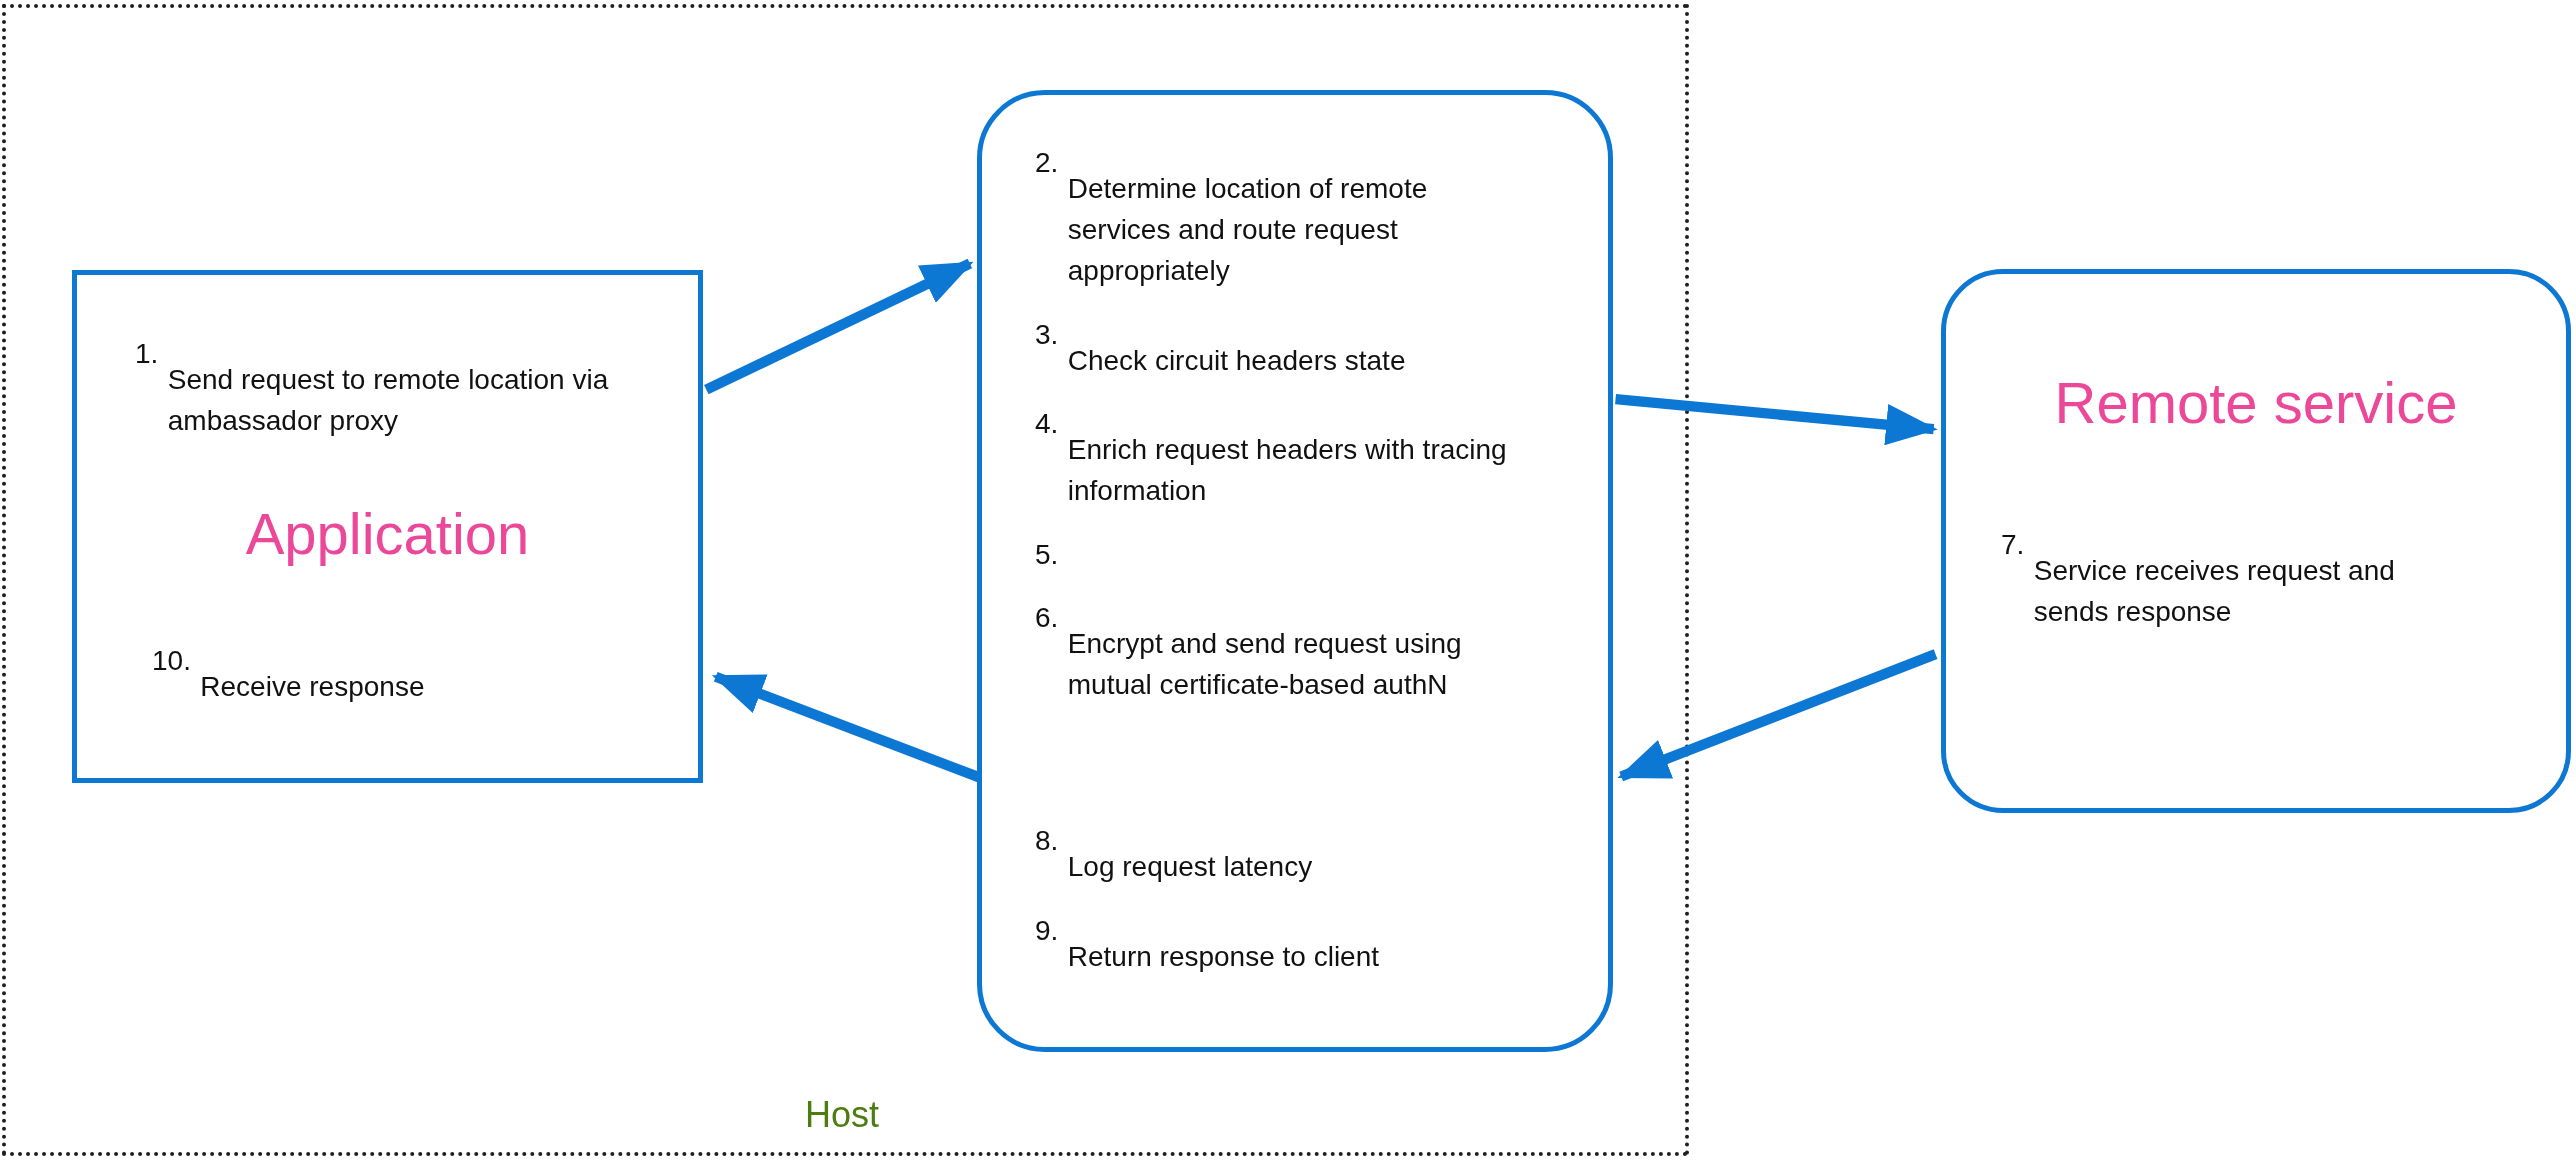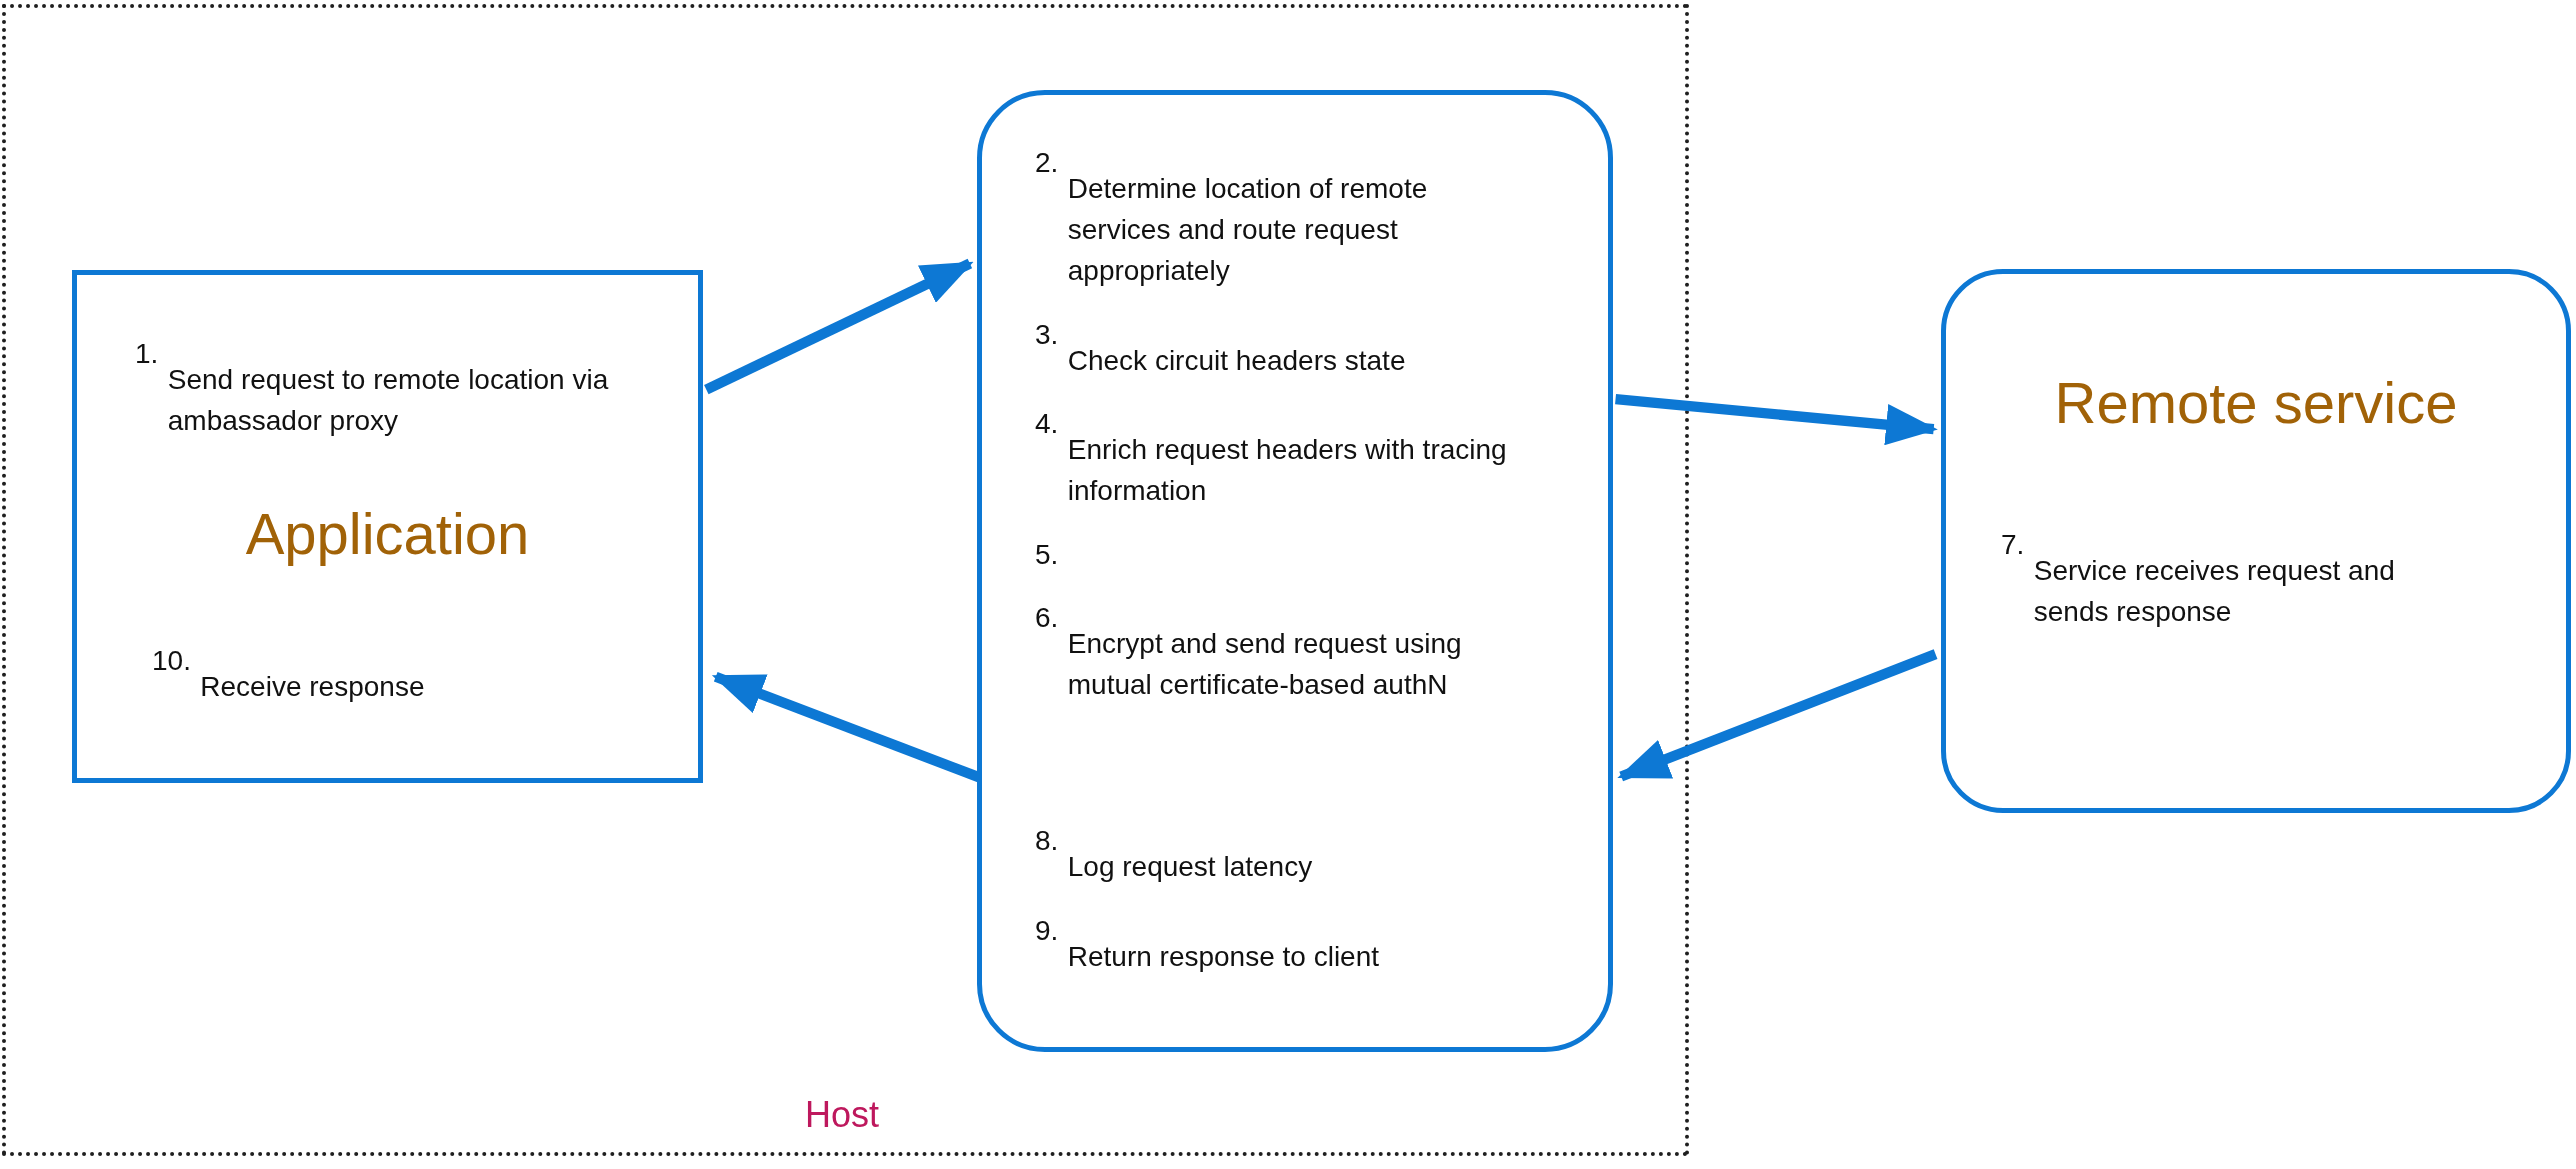--- a/index.html
+++ b/index.html
@@ -26,38 +26,38 @@
     height: 1152px;
     border: 4.7px dotted #1f1f1f;
     box-sizing: border-box;
   }
   .host-label {
     position: absolute;
     left: 805px;
     top: 1092px;
     font-size: 36px;
     line-height: 45px;
-    color: #be185d;
+    color: #4d7c0f;
     white-space: nowrap;
   }
 
   
   .node {
     position: absolute;
     box-sizing: border-box;
     border: 5.6px solid #0d78d4;
     background: #ffffff;
   }
   .node-title {
     position: absolute;
     width: 100%;
     text-align: center;
     font-size: 58px;
     line-height: 70px;
-    color: #a16207;
+    color: #ec4899;
     white-space: nowrap;
   }
 
   
   .step {
     display: flex;
     align-items: flex-start;
     font-size: 28px;
     line-height: 41px;
     color: #111111;

